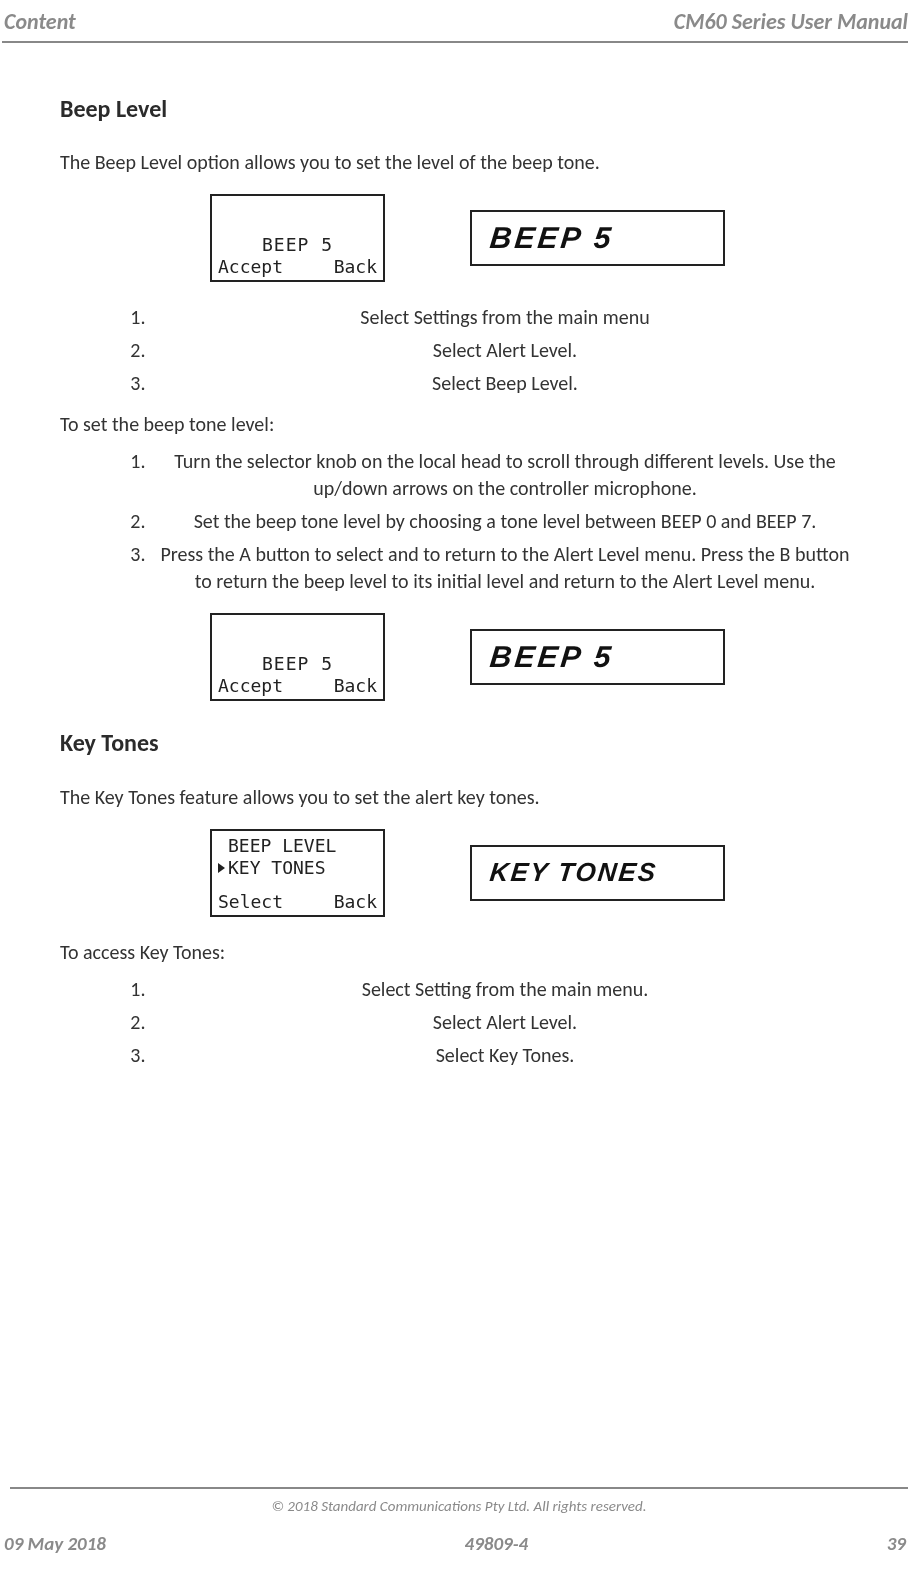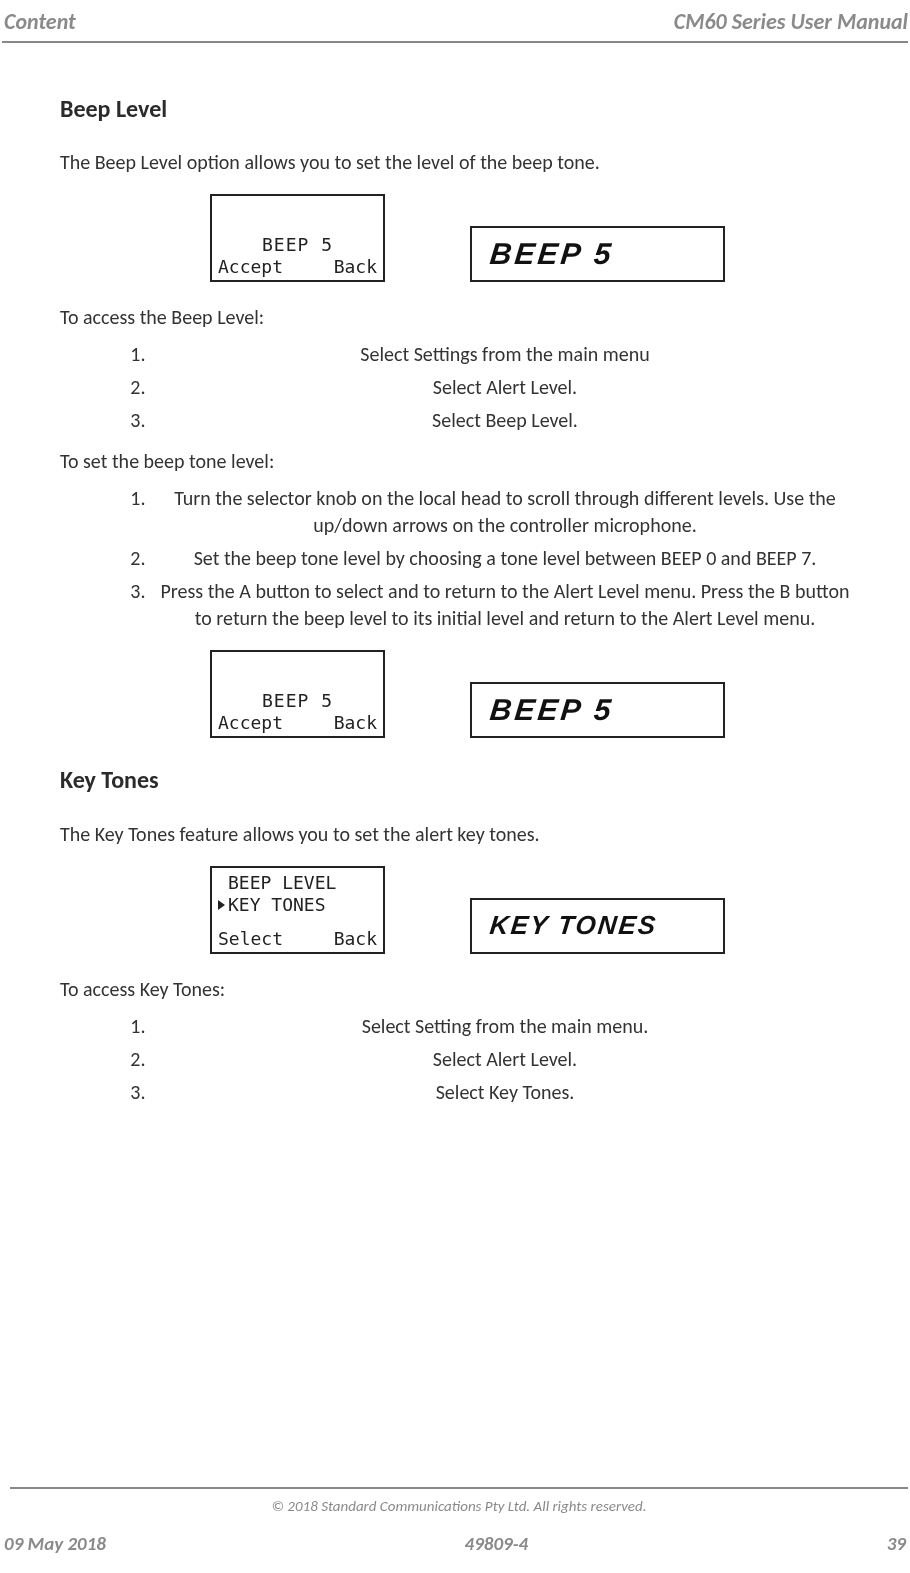--- a/index.html
+++ b/index.html
@@ -51,21 +51,21 @@
     padding-left: 90px;
     margin: 4px 0 14px 0;
     text-align: center;
   }
   ol.steps li {
     padding-left: 10px;
     margin: 6px 0;
   }
   .display-row {
     display: flex;
-    align-items: flex-end;
+    align-items: center;
     justify-content: flex-start;
     gap: 85px;
     margin: 18px 0 22px 150px;
   }
   .lcd-box {
     border: 2px solid #222;
     width: 175px;
     height: 88px;
     display: flex;
     flex-direction: column;
@@ -168,21 +168,20 @@
         <div class="lcd-line lcd-split">
           <span>Accept</span>
           <span>Back</span>
         </div>
       </div>
       <div class="seg-box">
         <span class="seg-text">BEEP 5</span>
       </div>
     </div>
 
-    <p class="para intro-lead">To access the Beep Level:</p>
     <ol class="steps">
       <li>Select Settings from the main menu</li>
       <li>Select Alert Level.</li>
       <li>Select Beep Level.</li>
     </ol>
 
     <p class="para intro-lead">To set the beep tone level:</p>
     <ol class="steps">
       <li>Turn the selector knob on the local head to scroll through different levels. Use the up/down arrows on the controller microphone.</li>
       <li>Set the beep tone level by choosing a tone level between BEEP 0 and BEEP 7.</li>

